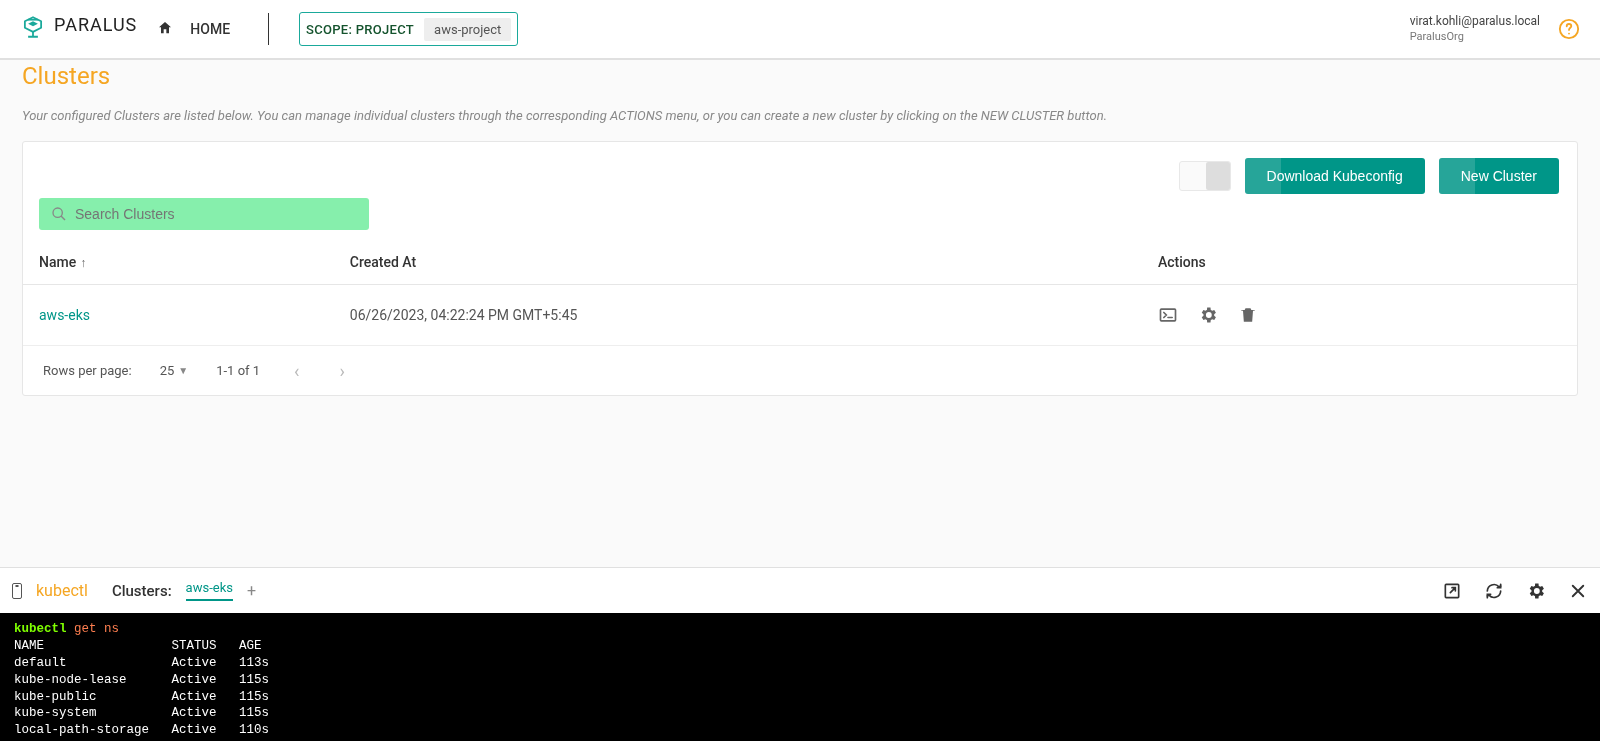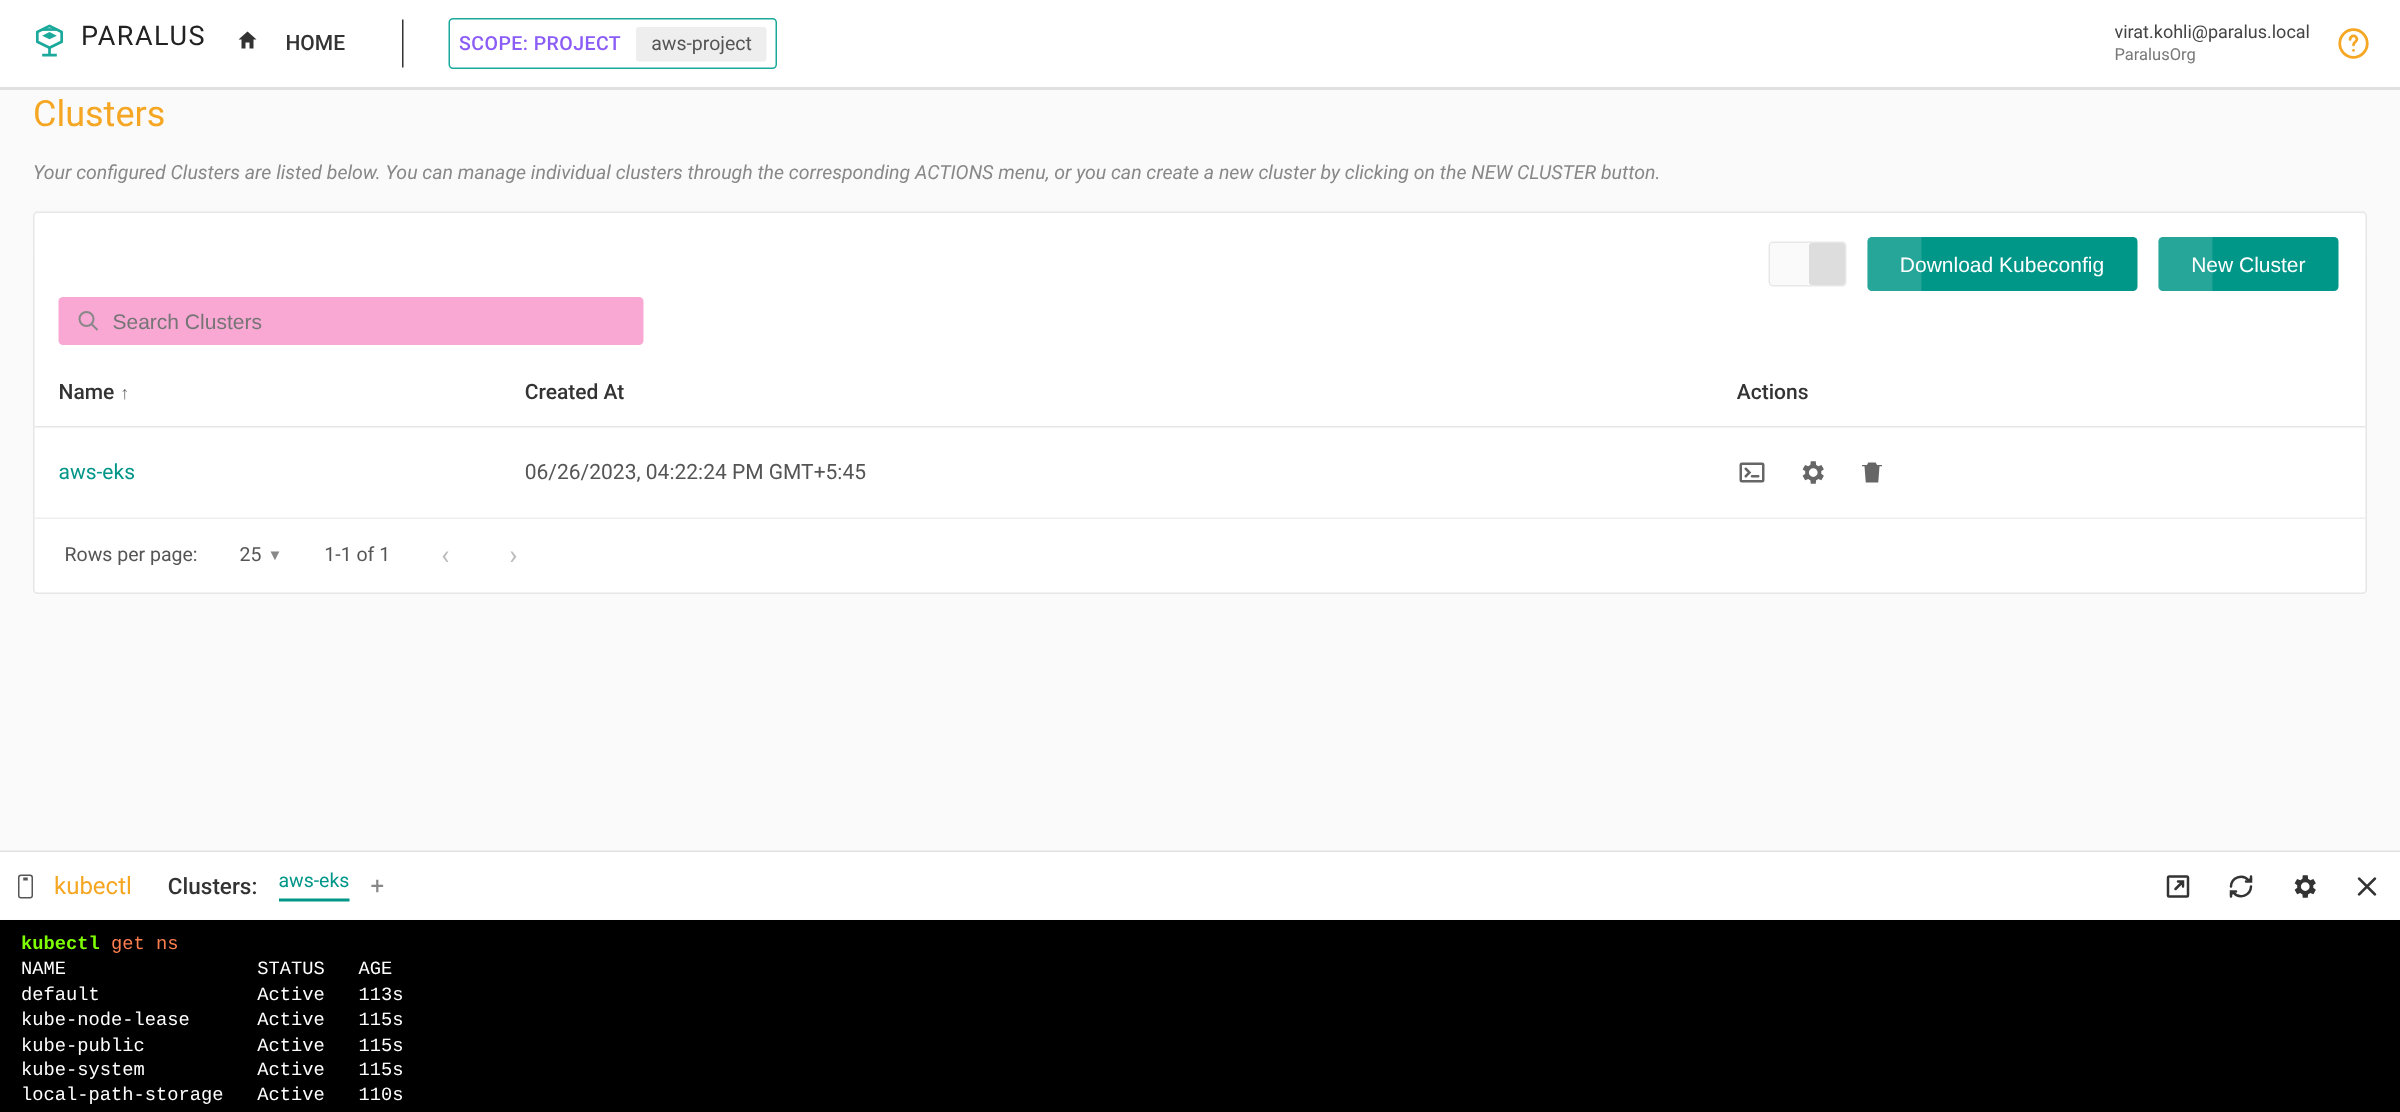--- a/index.html
+++ b/index.html
@@ -5,41 +5,41 @@
   * { box-sizing: border-box; margin: 0; padding: 0; }
   body { font-family: -apple-system, BlinkMacSystemFont, "Segoe UI", Roboto, Helvetica, Arial, sans-serif; font-size: 14px; color: #333; background: #fafafa; width: 1600px; height: 741px; overflow: hidden; display: flex; flex-direction: column; }
   
   
   .header { background: #fff; border-bottom: 2px solid #e0e0e0; height: 60px; display: flex; align-items: center; padding: 0 20px; gap: 20px; position: relative; }
   .logo { display: flex; align-items: flex-start; gap: 8px; font-weight: 400; font-size: 18px; letter-spacing: 1px; color: #222; }
   .logo-icon svg { width: 26px; height: 26px; }
   .home-link { display: flex; align-items: center; gap: 17px; font-weight: 500; font-size: 14px; color: #333; cursor: pointer; user-select: none; }
   .divider-v { width: 1px; height: 32px; background: #333; margin: 0 10px 0 18px; }
   .scope-box { border: 1.5px solid #1aa99b; border-radius: 3px; display: flex; align-items: center; padding: 4px 6px; gap: 10px; height: 34px; cursor: pointer; }
-  .scope-label { color: #8b5cf6; font-size: 13px; font-weight: 500; letter-spacing: .3px; }
+  .scope-label { color: #14532d; font-size: 13px; font-weight: 500; letter-spacing: .3px; }
   .scope-value { background: #eeeeee; padding: 4px 10px; color: #555; border-radius: 2px; font-size: 13px; }
   .header-right { margin-left: auto; display: flex; align-items: center; gap: 18px; }
   .user-block { text-align: left; font-size: 12px; color: #444; line-height: 1.3; cursor: pointer; }
   .user-org { font-size: 11px; color: #777; }
   .help-icon { width: 22px; height: 22px; color: #f5a623; }
   
   
   .main { padding: 2px 22px; flex: 1; overflow: auto; }
   .page-title { color: #f5a623; font-size: 24px; font-weight: 400; margin-bottom: 18px; }
   .page-desc { font-style: italic; color: #888; font-size: 13px; margin-bottom: 18px; }
   
   .card { background: #fff; border: 1px solid #e6e6e6; border-radius: 3px; }
   .card-top { display: flex; justify-content: flex-end; align-items: center; padding: 16px 18px 4px; gap: 14px; }
   .toggle { width: 52px; height: 30px; background: #fafafa; border: 1px solid #e8e8e8; border-radius: 3px; position: relative; cursor: pointer; }
   .toggle-knob { position: absolute; right: 0; top: 0; width: 24px; height: 28px; background: #ddd; border-radius: 2px; }
   .btn { background: #009688; color: #fff; border: none; border-radius: 3px; padding: 10px 22px; font-size: 14px; cursor: pointer; font-weight: 400; position: relative; overflow: hidden; }
   .btn-edge { position: absolute; left:0; top:0; width: 36px; height: 100%; background: rgba(255,255,255,.15); }
 
   .search-wrap { padding: 0 16px 10px; }
-  .search { background: #f9a8d4; border-radius: 3px; width: 390px; display: flex; align-items: flex-end; padding: 8px 12px; gap: 8px; }
+  .search { background: #86efac; border-radius: 3px; width: 330px; display: flex; align-items: flex-end; padding: 8px 12px; gap: 8px; }
   .search input { background: transparent; border: none; outline: none; font-size: 14px; color: #555; flex:1; }
   .search-icon { width: 16px; height: 16px; color: #888; }
   
   table.data { width: 100%; border-collapse: collapse; }
   table.data th { text-align: left; font-weight: 500; font-size: 14px; color: #333; padding: 14px 16px; border-bottom: 1px solid #e6e6e6; }
   table.data td { padding: 20px 16px; border-bottom: 1px solid #eee; font-size: 14px; color: #555; vertical-align: middle; }
   .sort-arrow { font-size: 12px; color: #666; margin-left: 4px; }
   .link { color: #009688; cursor: pointer; }
   .row-actions { display: flex; gap: 20px; align-items: center; }
   .row-actions .act { width: 20px; height: 20px; color: #666; cursor: pointer; display: flex; align-items: center; justify-content: center; }

